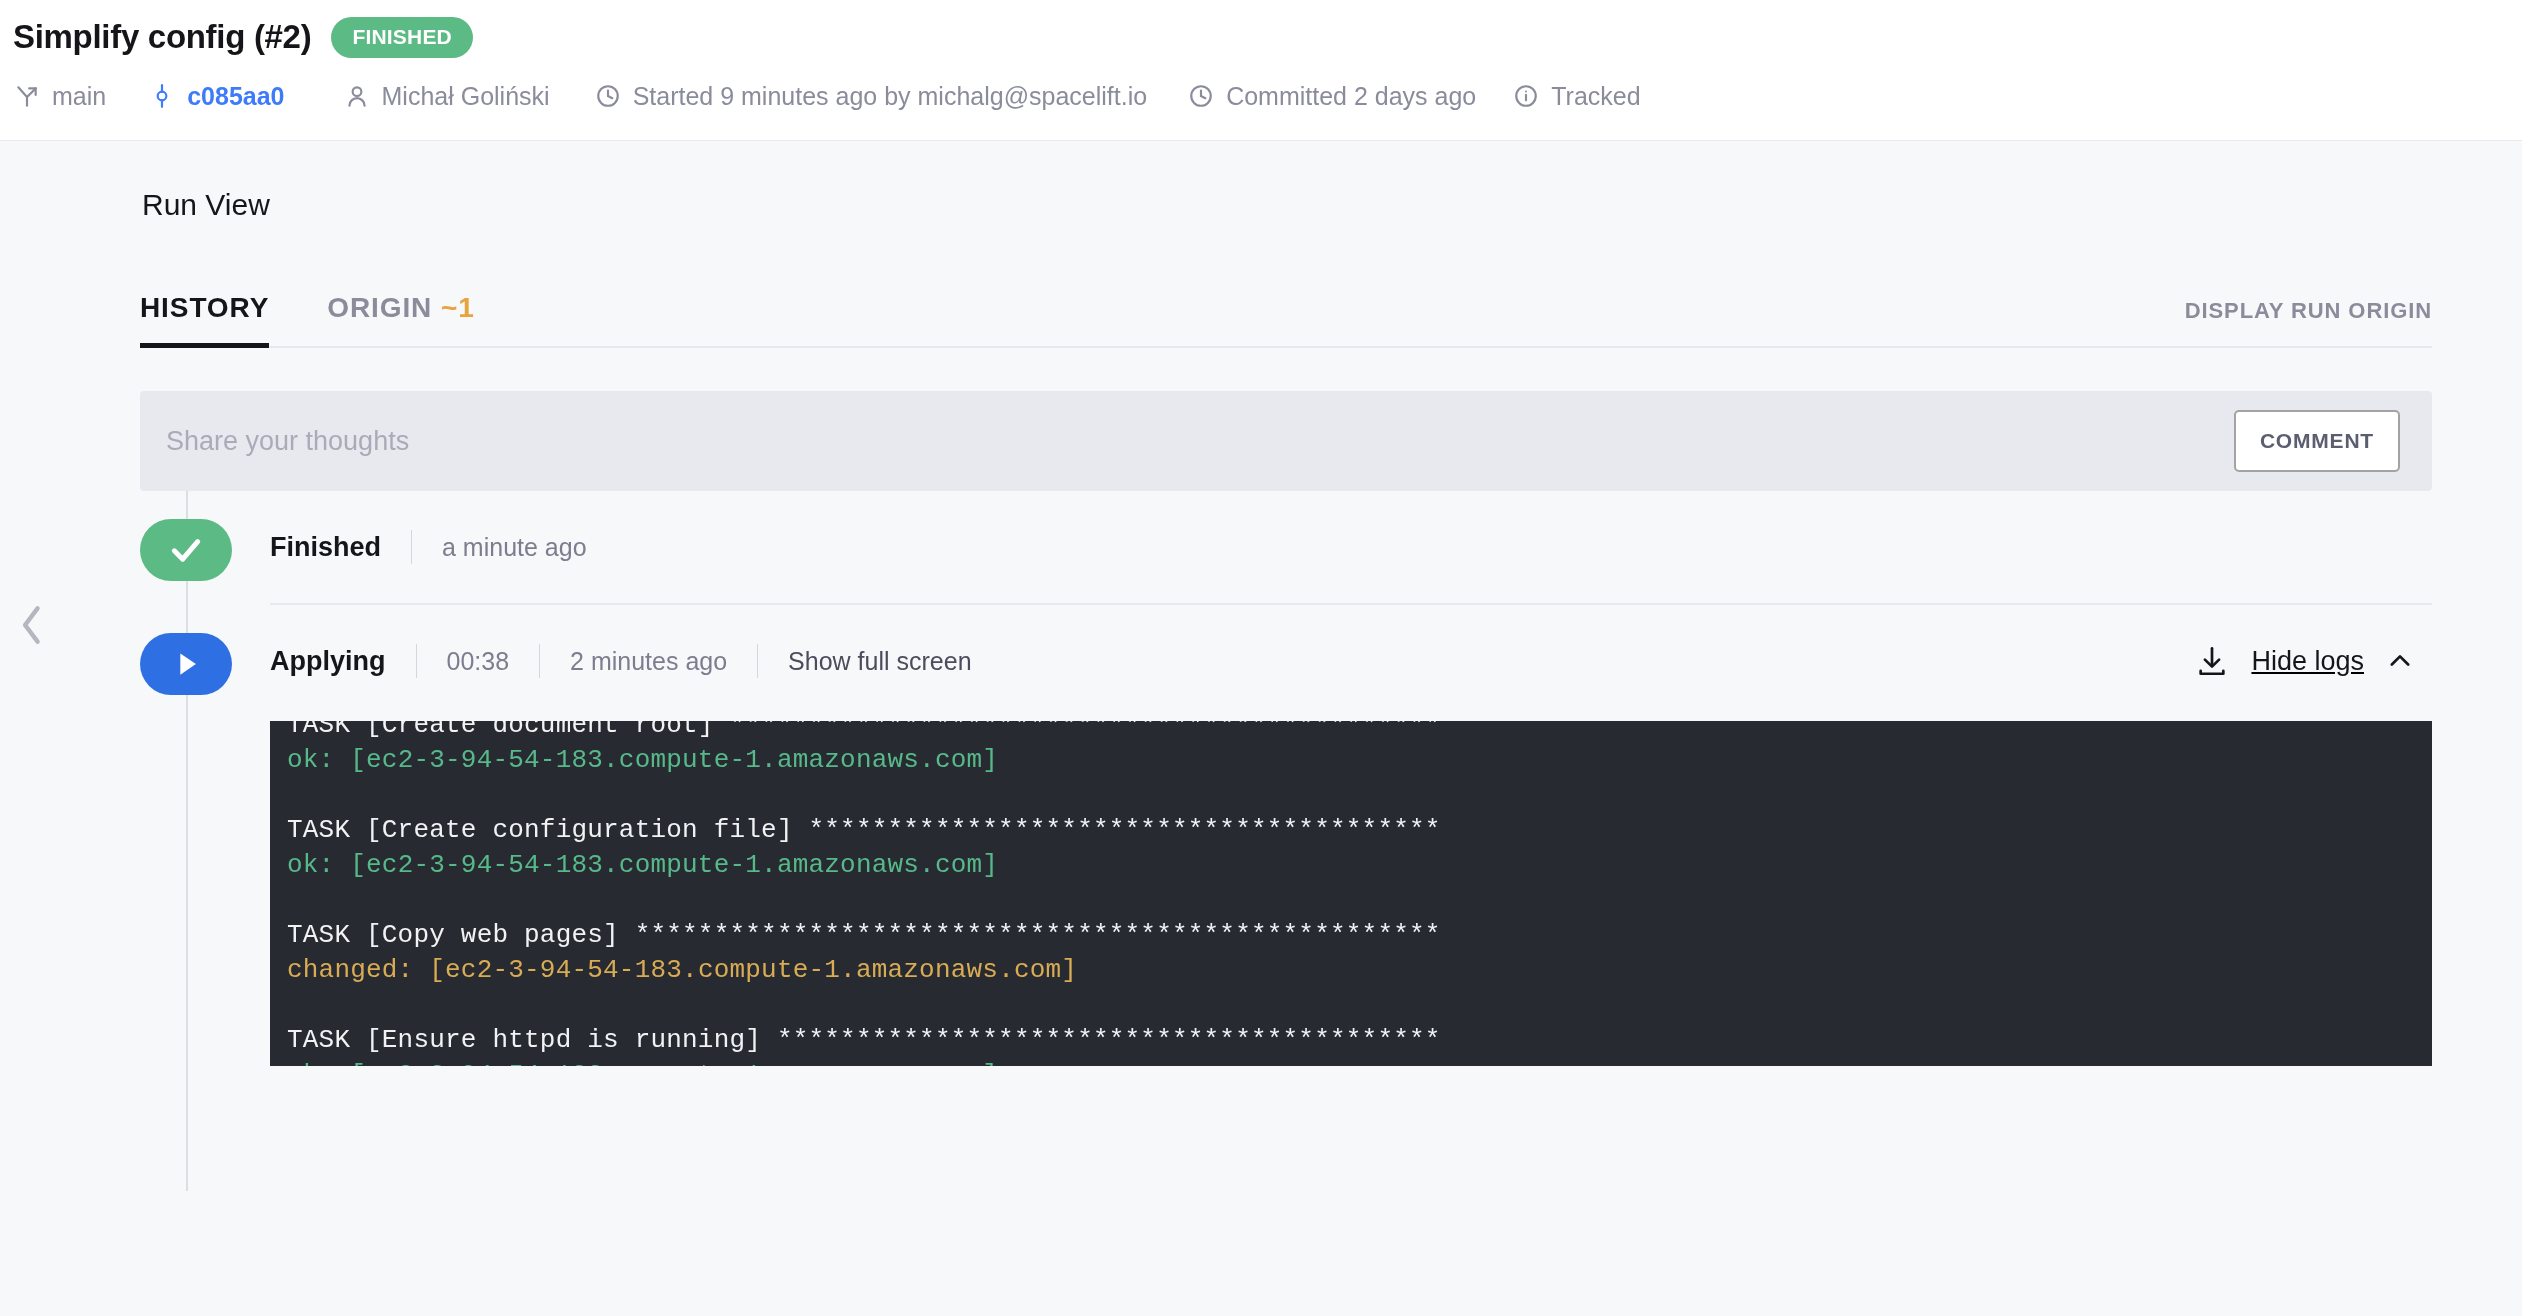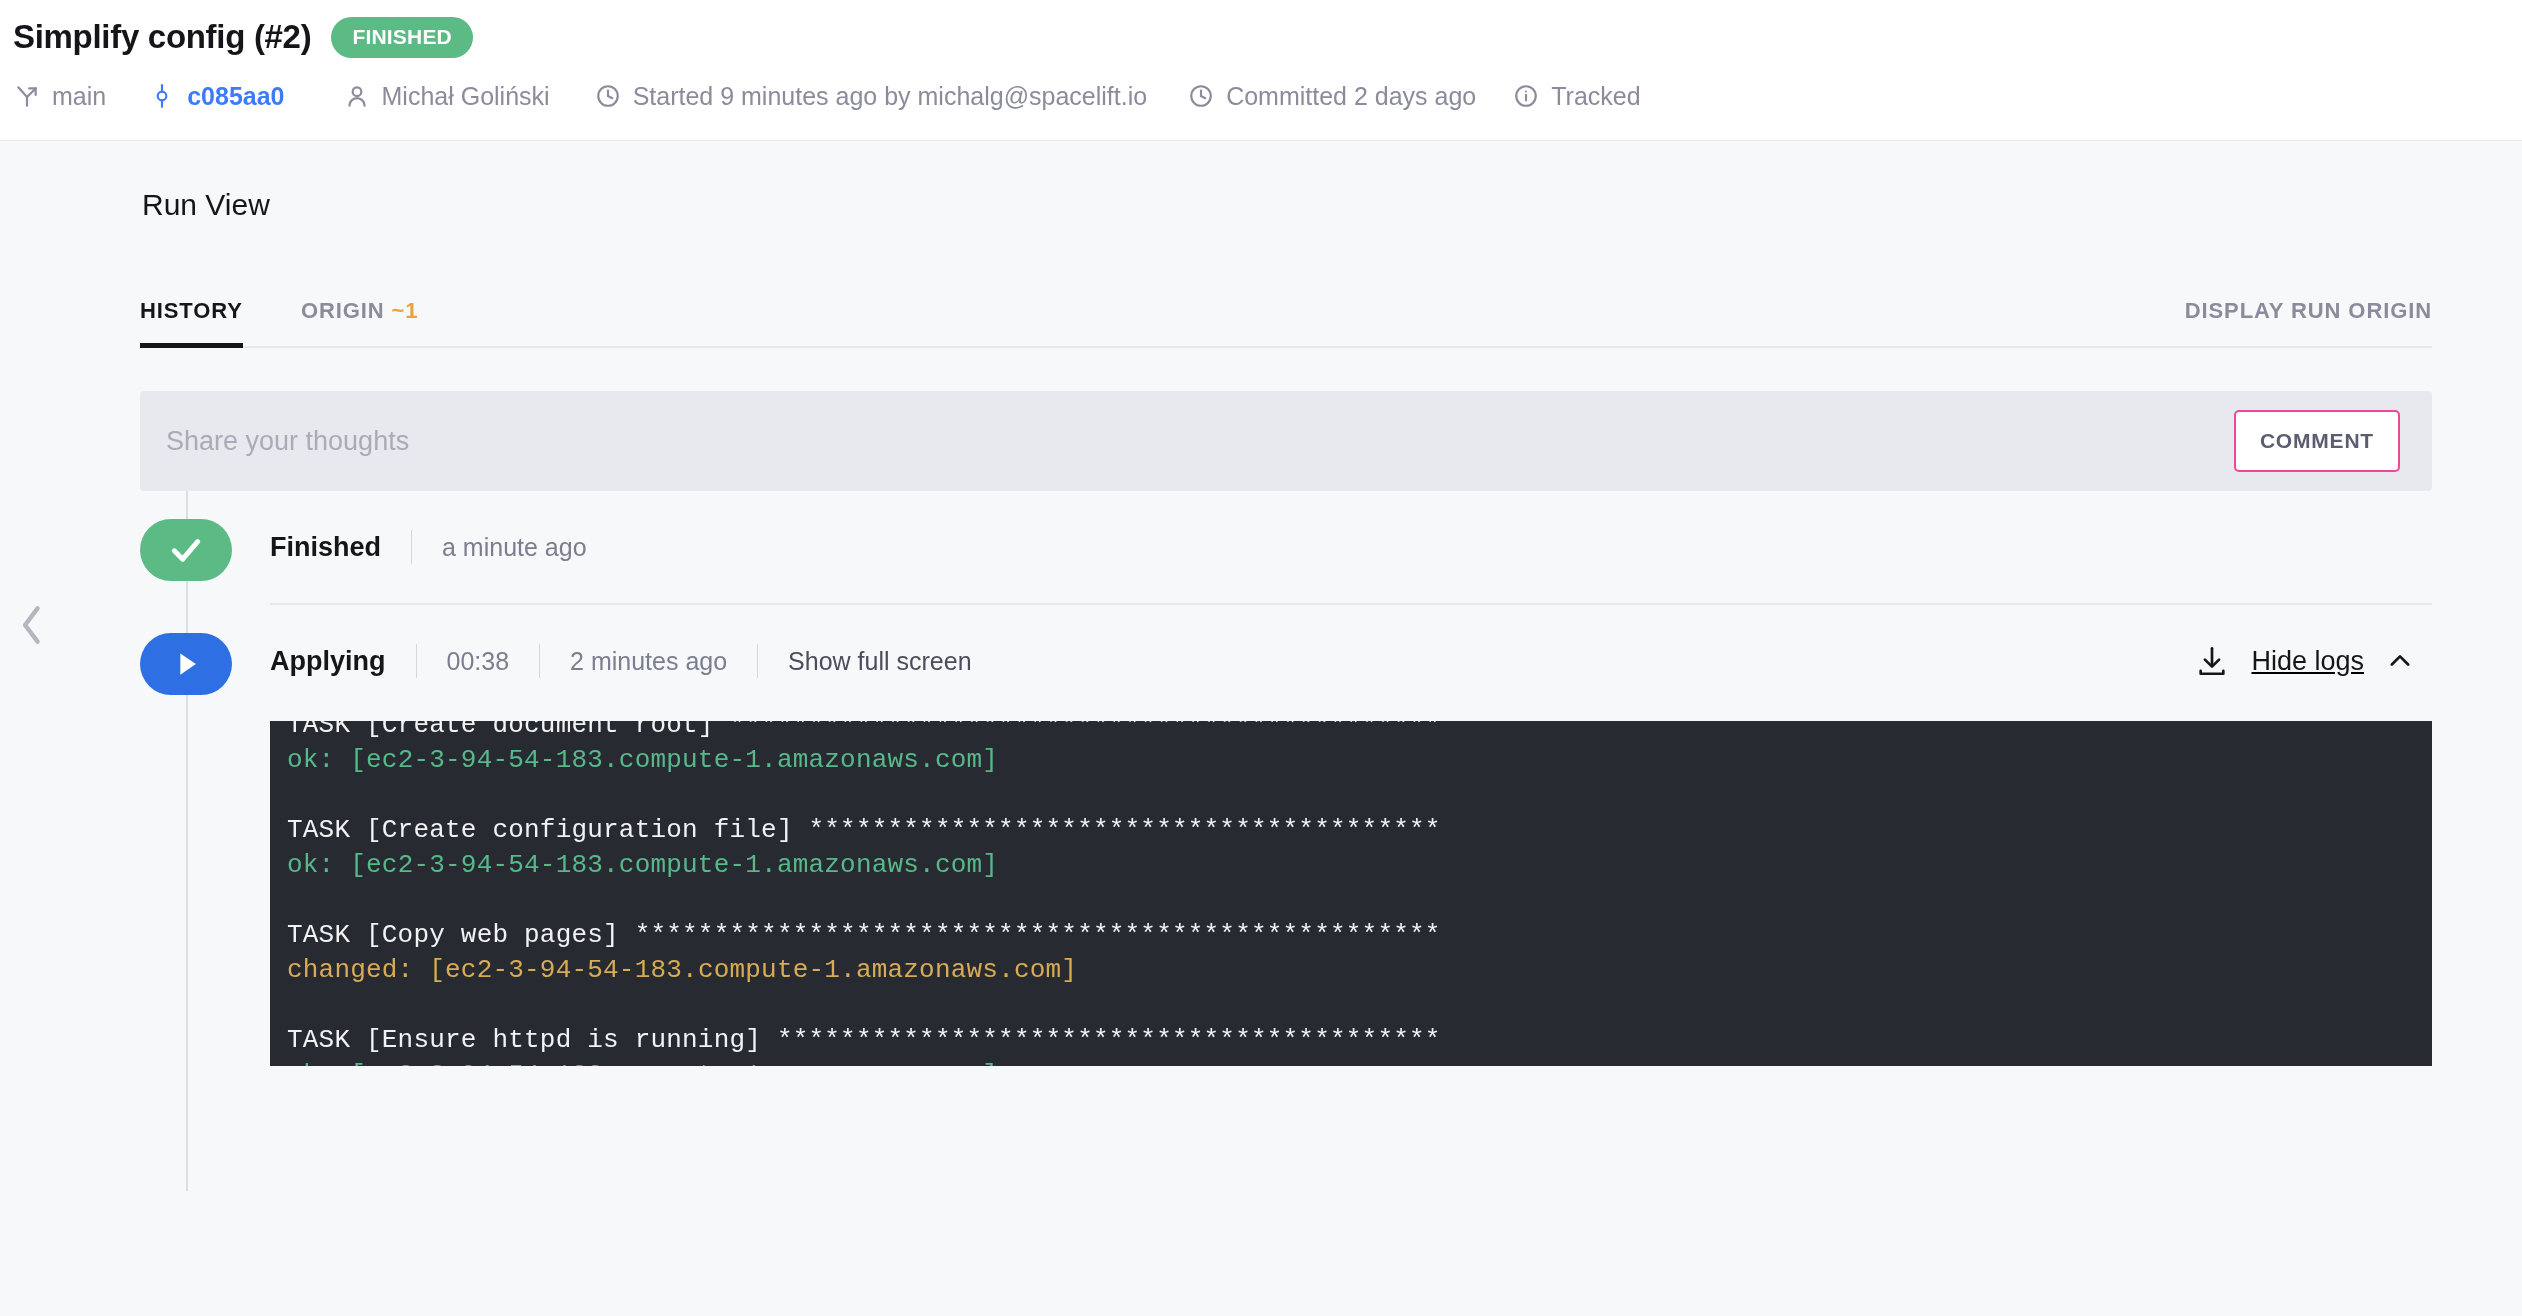--- a/index.html
+++ b/index.html
@@ -121,21 +121,21 @@
     height: 78px;
     display: flex;
     align-items: flex-end;
     justify-content: space-between;
     border-bottom: 2px solid #e6e8ed;
     position: relative;
     width: 2292px;
   }
   .tabs-left { display: flex; align-items: flex-end; gap: 0; }
   .tab {
-    font-size: 22px;
+    font-size: 28px;
     font-weight: bold;
     letter-spacing: 0.9px;
     color: #8a8c9b;
     padding: 0 0 22px 0;
     margin-right: 58px;
     cursor: pointer;
     position: relative;
     margin-top: 41px;
   }
   .tab.active {
@@ -175,21 +175,21 @@
     border: none;
     outline: none;
     background: transparent;
     font-size: 27px;
     color: #6d7080;
     font-family: "Liberation Sans", sans-serif;
   }
   .comment-input::placeholder { color: #a9abb8; }
   .comment-submit {
     background: #ffffff;
-    border: 2px solid #ec4899;
+    border: 2px solid #a3a3a3;
     border-radius: 5px;
     color: #5b5e70;
     font-size: 21px;
     font-weight: bold;
     letter-spacing: 0.8px;
     height: 62px;
     padding: 0 24px;
     cursor: pointer;
     font-family: "Liberation Sans", sans-serif;
   }

